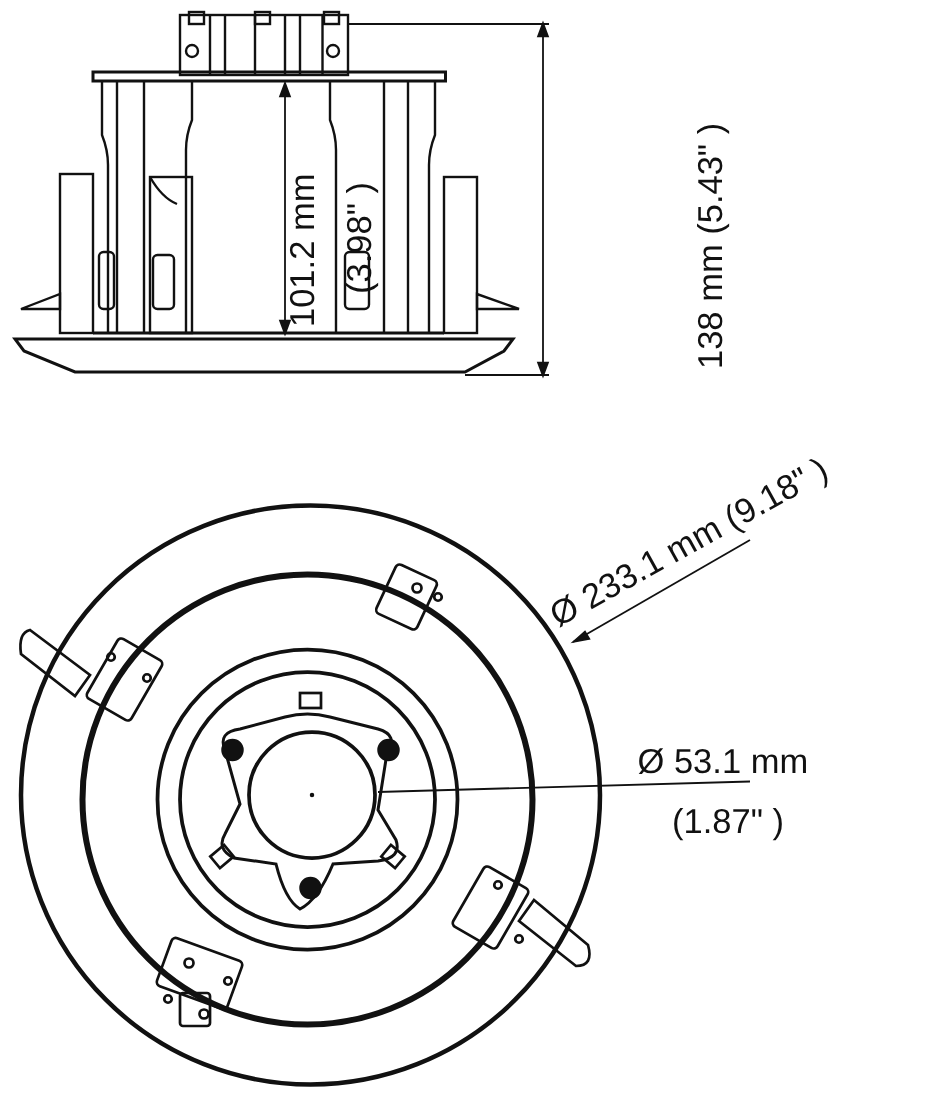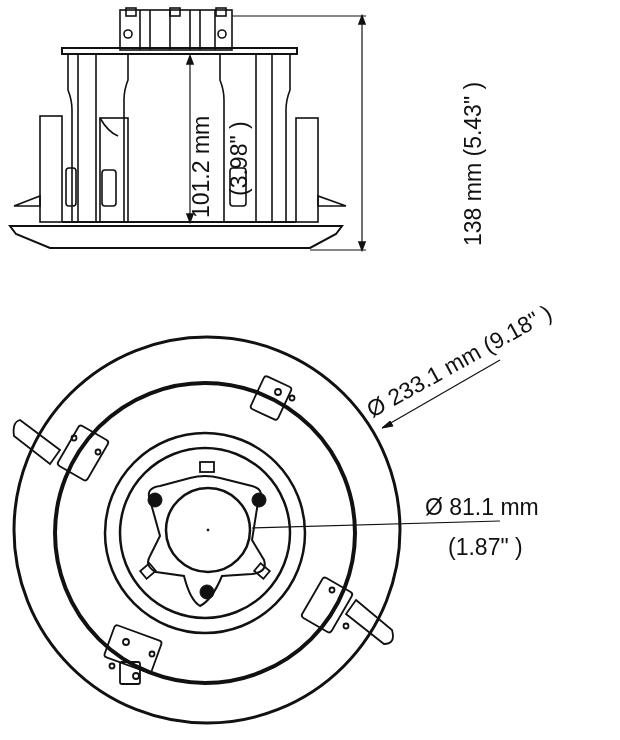--- a/index.html
+++ b/index.html
@@ -106,14 +106,14 @@
     <line x1="252" y1="528" x2="500" y2="521" stroke-width="1.2"></line>
   </g>
 </svg>
 
 <div class="lbl rot-90" style="left:188px; top:218px; font-size:23px;">101.2 mm</div>
 <div class="lbl rot-90" style="left:226px; top:196px; font-size:23px;">(3.98" )</div>
 <div class="lbl rot-90" style="left:460px; top:246px; font-size:23px;">138 mm (5.43" )</div>
 
 <div class="lbl" style="left:362px; top:400px; font-size:23px; transform-origin:0 0; transform:rotate(-29deg);">Ø 233.1 mm (9.18" )</div>
 
-<div class="lbl" style="left:425px; top:494px; font-size:23px;">Ø 81.1 mm</div>
+<div class="lbl" style="left:425px; top:494px; font-size:23px;">Ø 53.1 mm</div>
 <div class="lbl" style="left:448px; top:534px; font-size:23px;">(1.87" )</div>
 
 </body></html>

